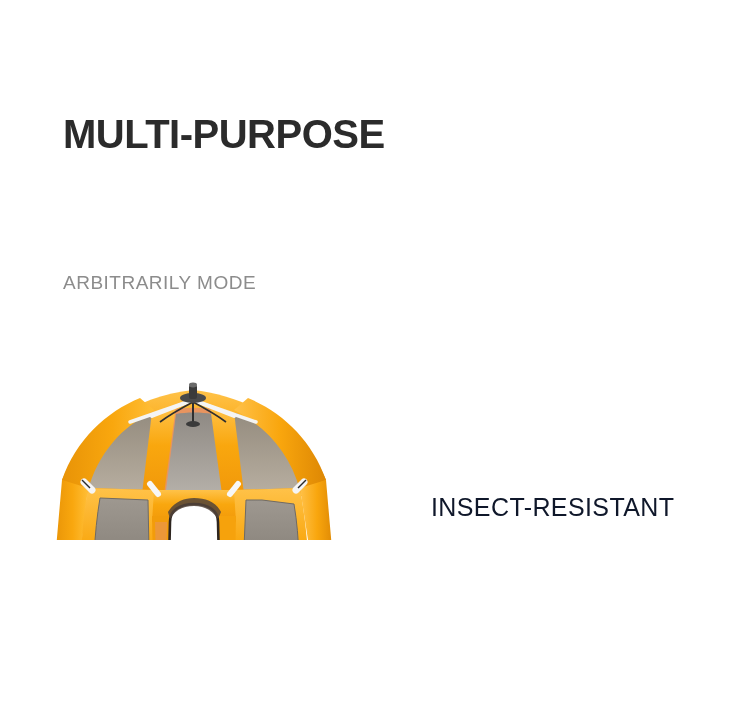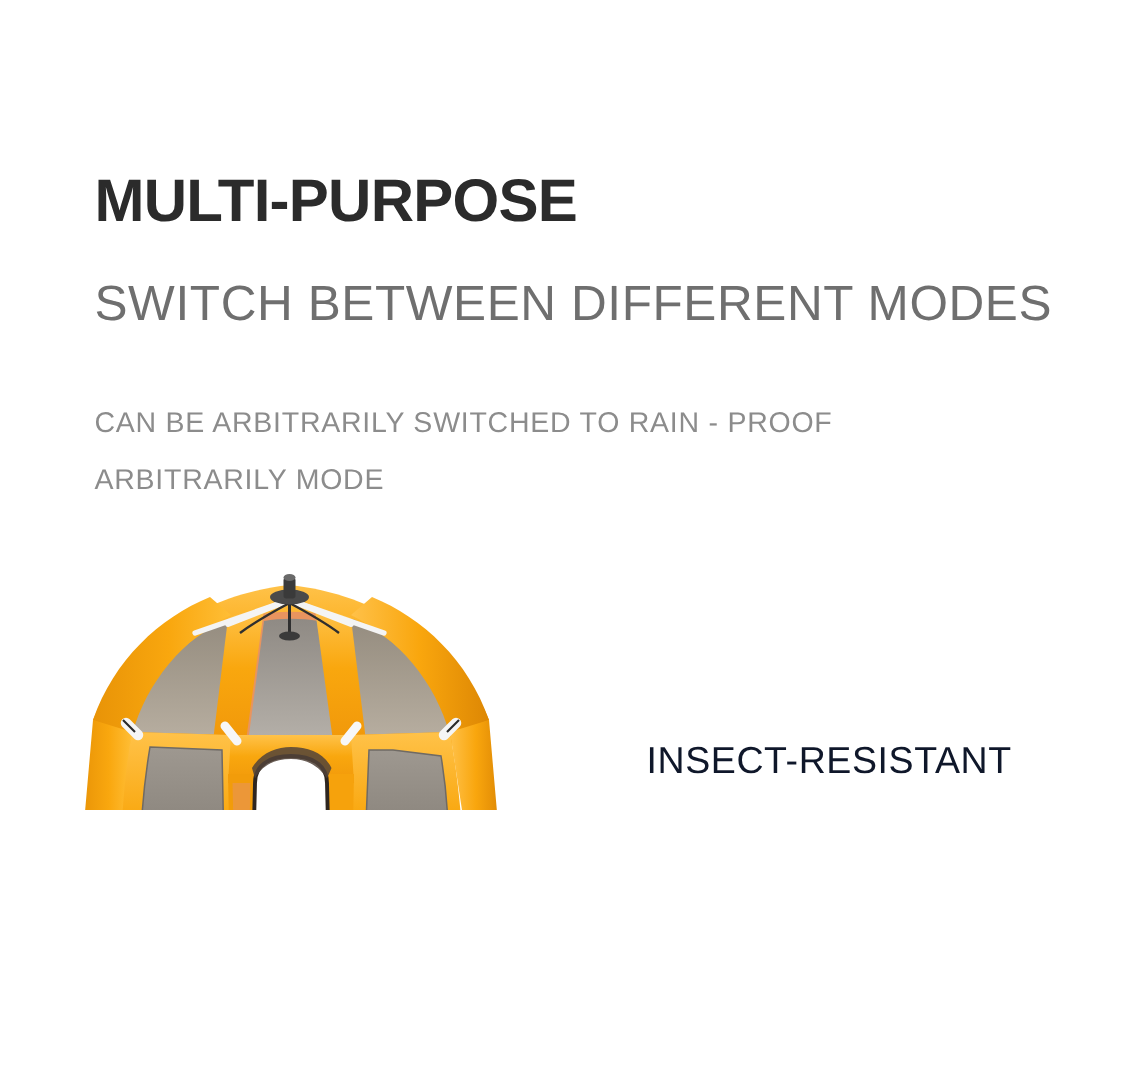--- a/index.html
+++ b/index.html
@@ -87,24 +87,22 @@
     border-top: 1px dashed #dcdcdc;
   }
 </style>
 </head>
 <body>
 
 <div id="page">
 
   <h1 class="headline">MULTI-PURPOSE</h1>
 
-  <h2 class="subhead">SWITCH BETWEEN DIFFERENT MODES</h2>
 
   <div class="bodytext">
-    <span class="line">CAN BE ARBITRARILY SWITCHED TO RAIN - PROOF</span>
     <span class="line">ARBITRARILY MODE</span>
   </div>
 
   <div class="accent">
     <span class="line">INSECT-RESISTANT</span>
   </div>
 
   <div id="tent-figure">
     <svg viewBox="0 0 350 292" xmlns="http://www.w3.org/2000/svg">
       <defs>

